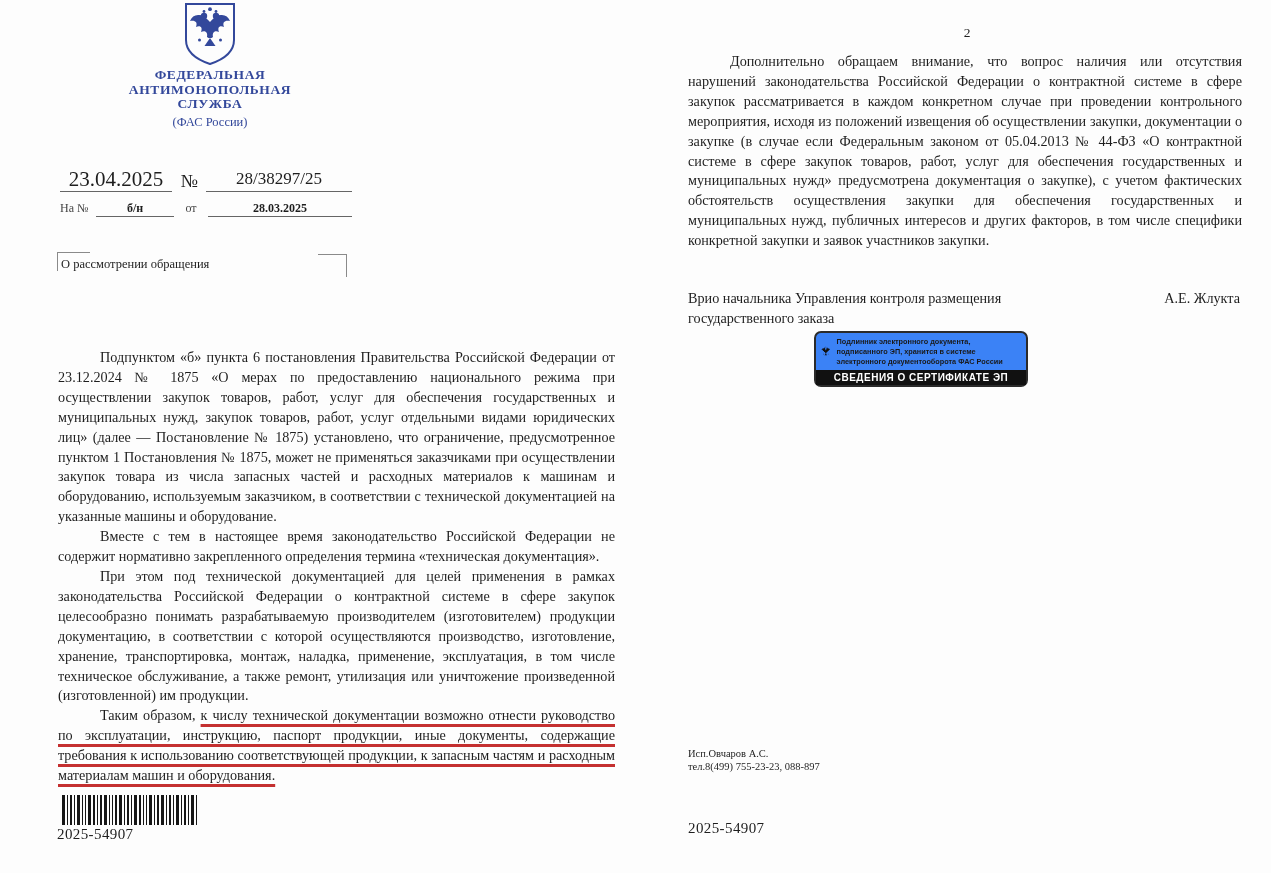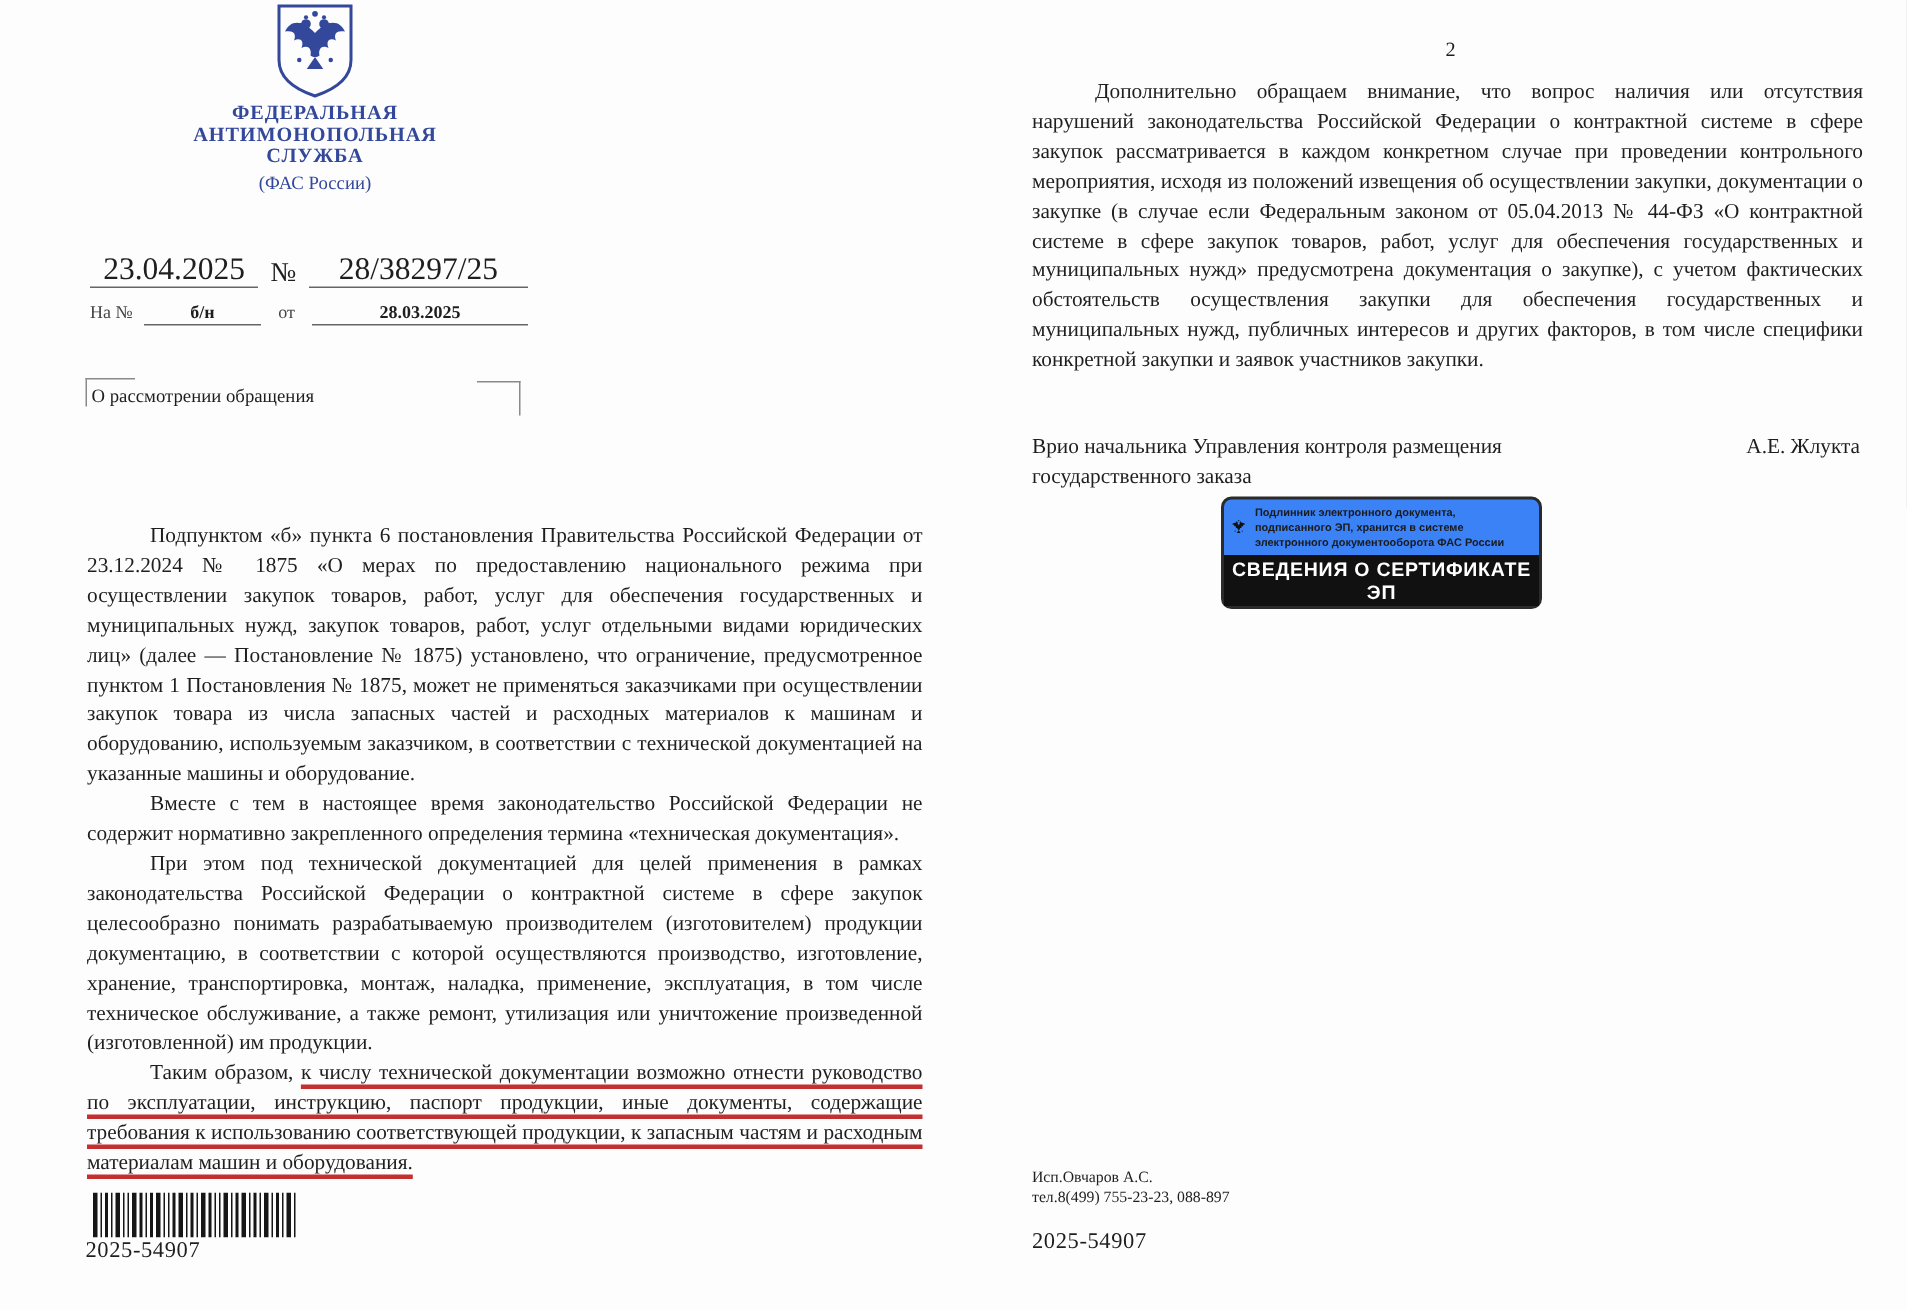--- a/index.html
+++ b/index.html
@@ -14,21 +14,21 @@
   .org-short{font-size:12.5px;line-height:14px;margin-top:3px;}
   .addr{margin-top:15px;font-size:11.5px;line-height:13.5px;}
   .addr-row{white-space:nowrap;}
   .web-row span{display:inline-block;margin:0 10px;}
   
   .ref{position:absolute;left:60px;top:167px;width:292px;}
   .ref-row1{display:flex;align-items:flex-end;}
   .u-cell{border-bottom:1px solid #666;text-align:center;}
   .ref-date{width:112px;font-size:21px;line-height:24px;}
   .ref-no-sign{width:34px;text-align:center;font-size:18px;line-height:22px;border-bottom:none;}
-  .ref-number{width:146px;font-size:21px;line-height:24px;}
+  .ref-number{width:146px;font-size:17px;line-height:24px;}
   .ref-row2{display:flex;align-items:flex-start;margin-top:9px;font-size:12px;line-height:15px;}
   .lbl{color:#444;}
   .ref-onno{width:36px;}
   .ref-bn{width:78px;font-weight:bold;}
   .ref-ot{width:34px;text-align:center;}
   .ref-fromdate{width:144px;font-weight:bold;}
   
   .corner-l{position:absolute;left:57px;top:252px;width:32px;height:18px;border-left:1px solid #8a8a8a;border-top:1px solid #8a8a8a;}
   .corner-r{position:absolute;left:318px;top:254px;width:28px;height:22px;border-right:1px solid #8a8a8a;border-top:1px solid #8a8a8a;}
   .subject{position:absolute;left:61px;top:257px;font-size:12.5px;}
@@ -53,25 +53,25 @@
   .sig-title{width:370px;}
   .sig-name{white-space:nowrap;}
   
   .stamp{
     position:absolute;left:814px;top:331px;width:214px;
     border:2px solid #2b2b2b;border-radius:7px;background:#3b82f6;
     font-family:"Liberation Sans", sans-serif;color:#1a1a1a;box-sizing:border-box;
   }
   .stamp-top{display:flex;align-items:center;gap:5px;padding:4px 6px 3px 4px;}
   .stamp-head{font-size:7.3px;font-weight:bold;line-height:1.35;text-align:left;}
-  .stamp-banner{background:#111;color:#fff;font-size:13px;font-weight:bold;text-align:center;padding:2px 0;letter-spacing:.5px;}
+  .stamp-banner{background:#111;color:#fff;font-size:10px;font-weight:bold;text-align:center;padding:2px 0;letter-spacing:.5px;}
   .stamp-info{padding:4px 7px 6px 7px;font-size:7.7px;line-height:1.5;text-align:left;}
   .stamp-info b{font-size:7.9px;}
   
-  .executor{position:absolute;left:688px;top:779px;font-size:10.5px;line-height:13px;}
+  .executor{position:absolute;left:688px;top:747px;font-size:10.5px;line-height:13px;}
 </style>
 </head>
 <body>
 
 <div class="scan">
 
   <div class="letterhead">
     <svg class="emblem" width="54" height="64" viewBox="0 0 54 64" aria-hidden="true">
       <path d="M3 2 h48 v36 q0 16 -24 24 q-24 -8 -24 -24 z" fill="none" stroke="#33489b" stroke-width="2"></path>
       <g fill="#33489b">

